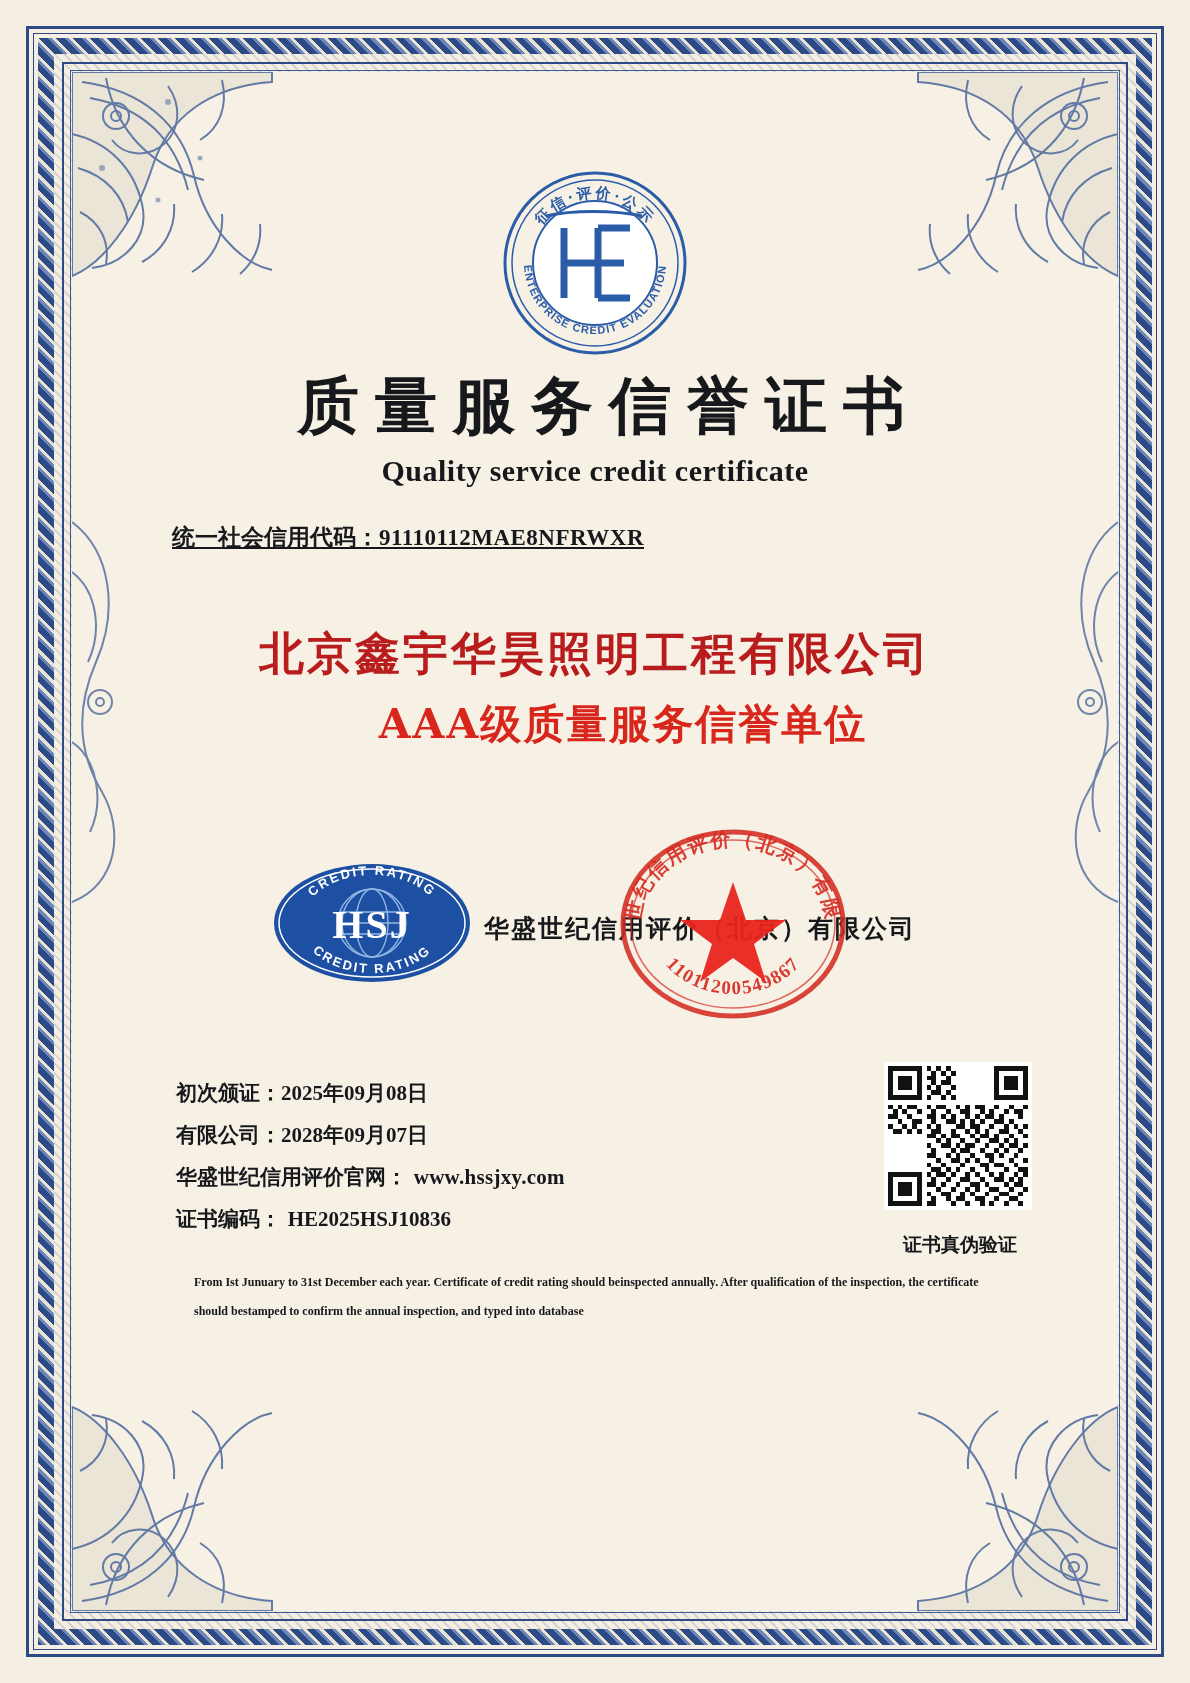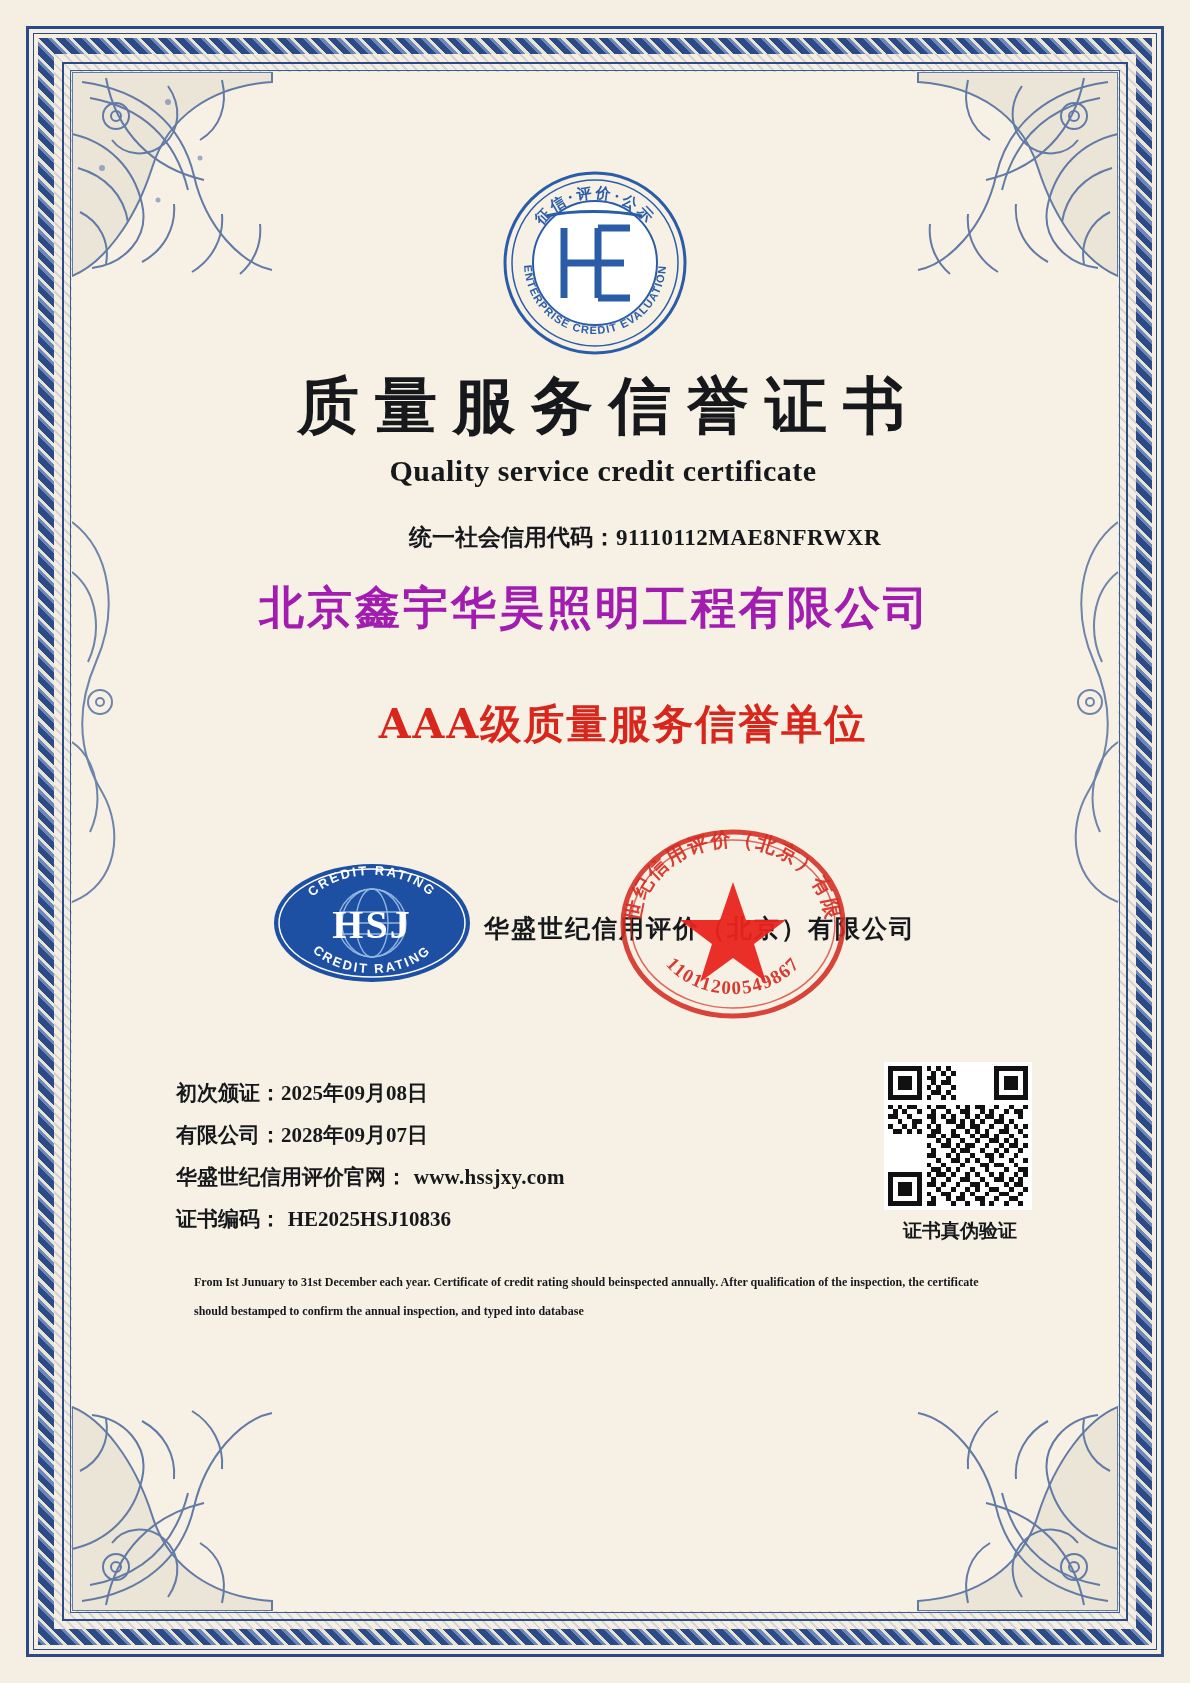--- a/index.html
+++ b/index.html
@@ -109,48 +109,48 @@
   .title-en {
     position: absolute;
     top: 382px;
     width: 100%;
     text-align: center;
     font-family: "Liberation Serif", serif;
     font-weight: 700;
     font-size: 30px;
     color: #16181c;
     letter-spacing: 0.5px;
-    padding-left: 8px;
   }
   .credit-code {
     position: absolute;
     top: 450px;
     width: 100%;
-    text-align: center;
+    text-align: left;
     font-size: 23px;
     font-weight: 700;
     color: #16181c;
     padding-left: 100px;
     box-sizing: border-box;
     font-family: "DejaVu Serif", serif;
+    text-decoration: underline;
   }
   .credit-code .val {
     font-family: "Liberation Serif", serif;
     letter-spacing: 0.5px;
   }
   .company {
     position: absolute;
-    top: 506px;
+    top: 552px;
     width: 100%;
     text-align: center;
     font-family: "DejaVu Serif", serif;
     font-weight: 700;
     font-size: 45px;
     letter-spacing: 3px;
-    color: #a21caf;
+    color: #b91c1c;
   }
   .grade-cn {
     position: absolute;
     top: 625px;
     width: 100%;
     text-align: center;
     font-family: "DejaVu Serif", serif;
     font-weight: 700;
     font-size: 41px;
     letter-spacing: 2px;
@@ -218,21 +218,21 @@
     text-align: center;
   }
   .qr-box {
     width: 148px;
     height: 148px;
     background: #ffffff;
     padding: 4px;
     box-sizing: border-box;
   }
   .qr-caption {
-    margin-top: 8px;
+    margin-top: 22px;
     font-family: "DejaVu Serif", serif;
     font-size: 19px;
     font-weight: 700;
     color: #16181c;
   }
   
   .note {
     position: absolute;
     left: 122px;
     right: 110px;

